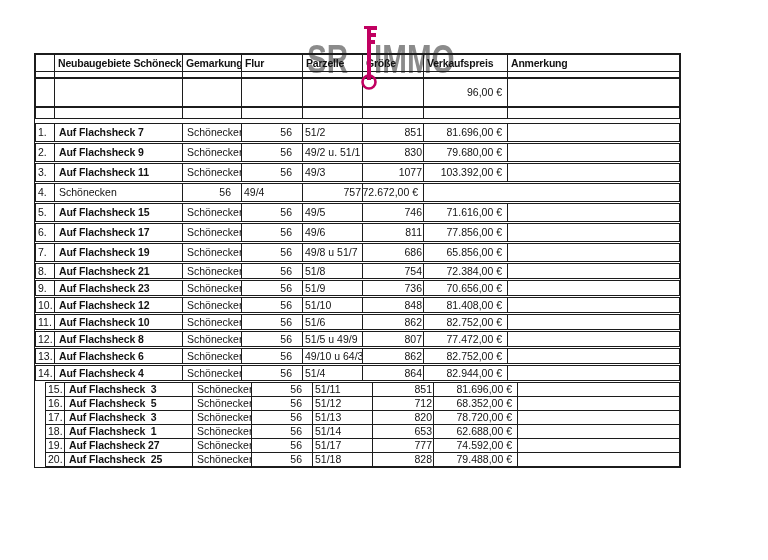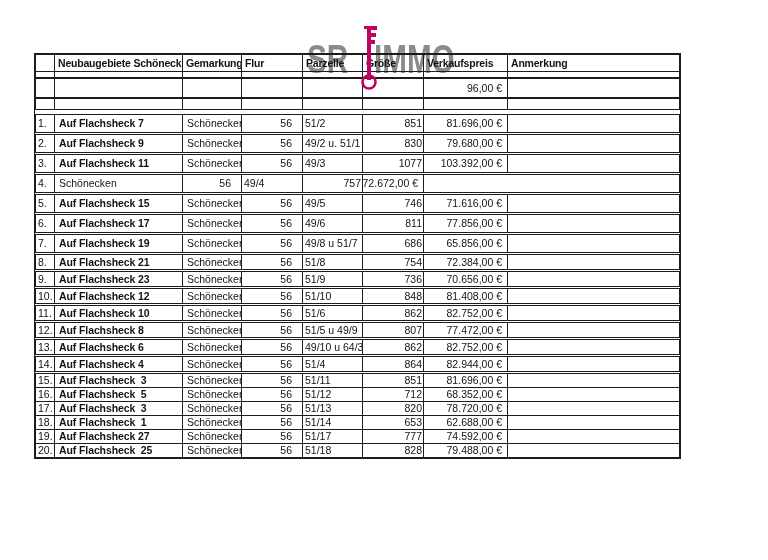--- a/index.html
+++ b/index.html
@@ -54,25 +54,25 @@
     align-items:center;
     overflow:hidden;
     font-size:10.5px;
     line-height:1;
     white-space:pre;
   }
   .row > div:last-child{border-right:none;}
   .h-header{height:18px;}
   .h-header > div{font-weight:bold;padding-left:3px;letter-spacing:-0.2px;}
   .h-a{height:7px;margin-top:-1px;}
-  .h-price{height:20px;}
+  .h-price{height:29px;}
   .h-c{height:12px;margin-bottom:4px;}
   .rg1{height:19px;margin-top:1px;}
   .rg2{height:16px;margin-top:1px;}
-  .rg3{height:15px;margin-top:-1px;}
+  .rg3{height:15px;margin-top:-1px;margin-left:10px;}
   .rg3-first{margin-top:1px;}
   
   .c-nr{padding-left:2px;}
   .c-name{padding-left:4px;font-weight:bold;letter-spacing:-0.1px;}
   .c-gem{padding-left:4px;}
   .c-flur{justify-content:flex-end;padding-right:10px;}
   .c-parz{padding-left:2px;}
   .c-groesse{justify-content:flex-end;padding-right:1px;}
   .c-preis{justify-content:flex-end;padding-right:5px;}
 </style>

